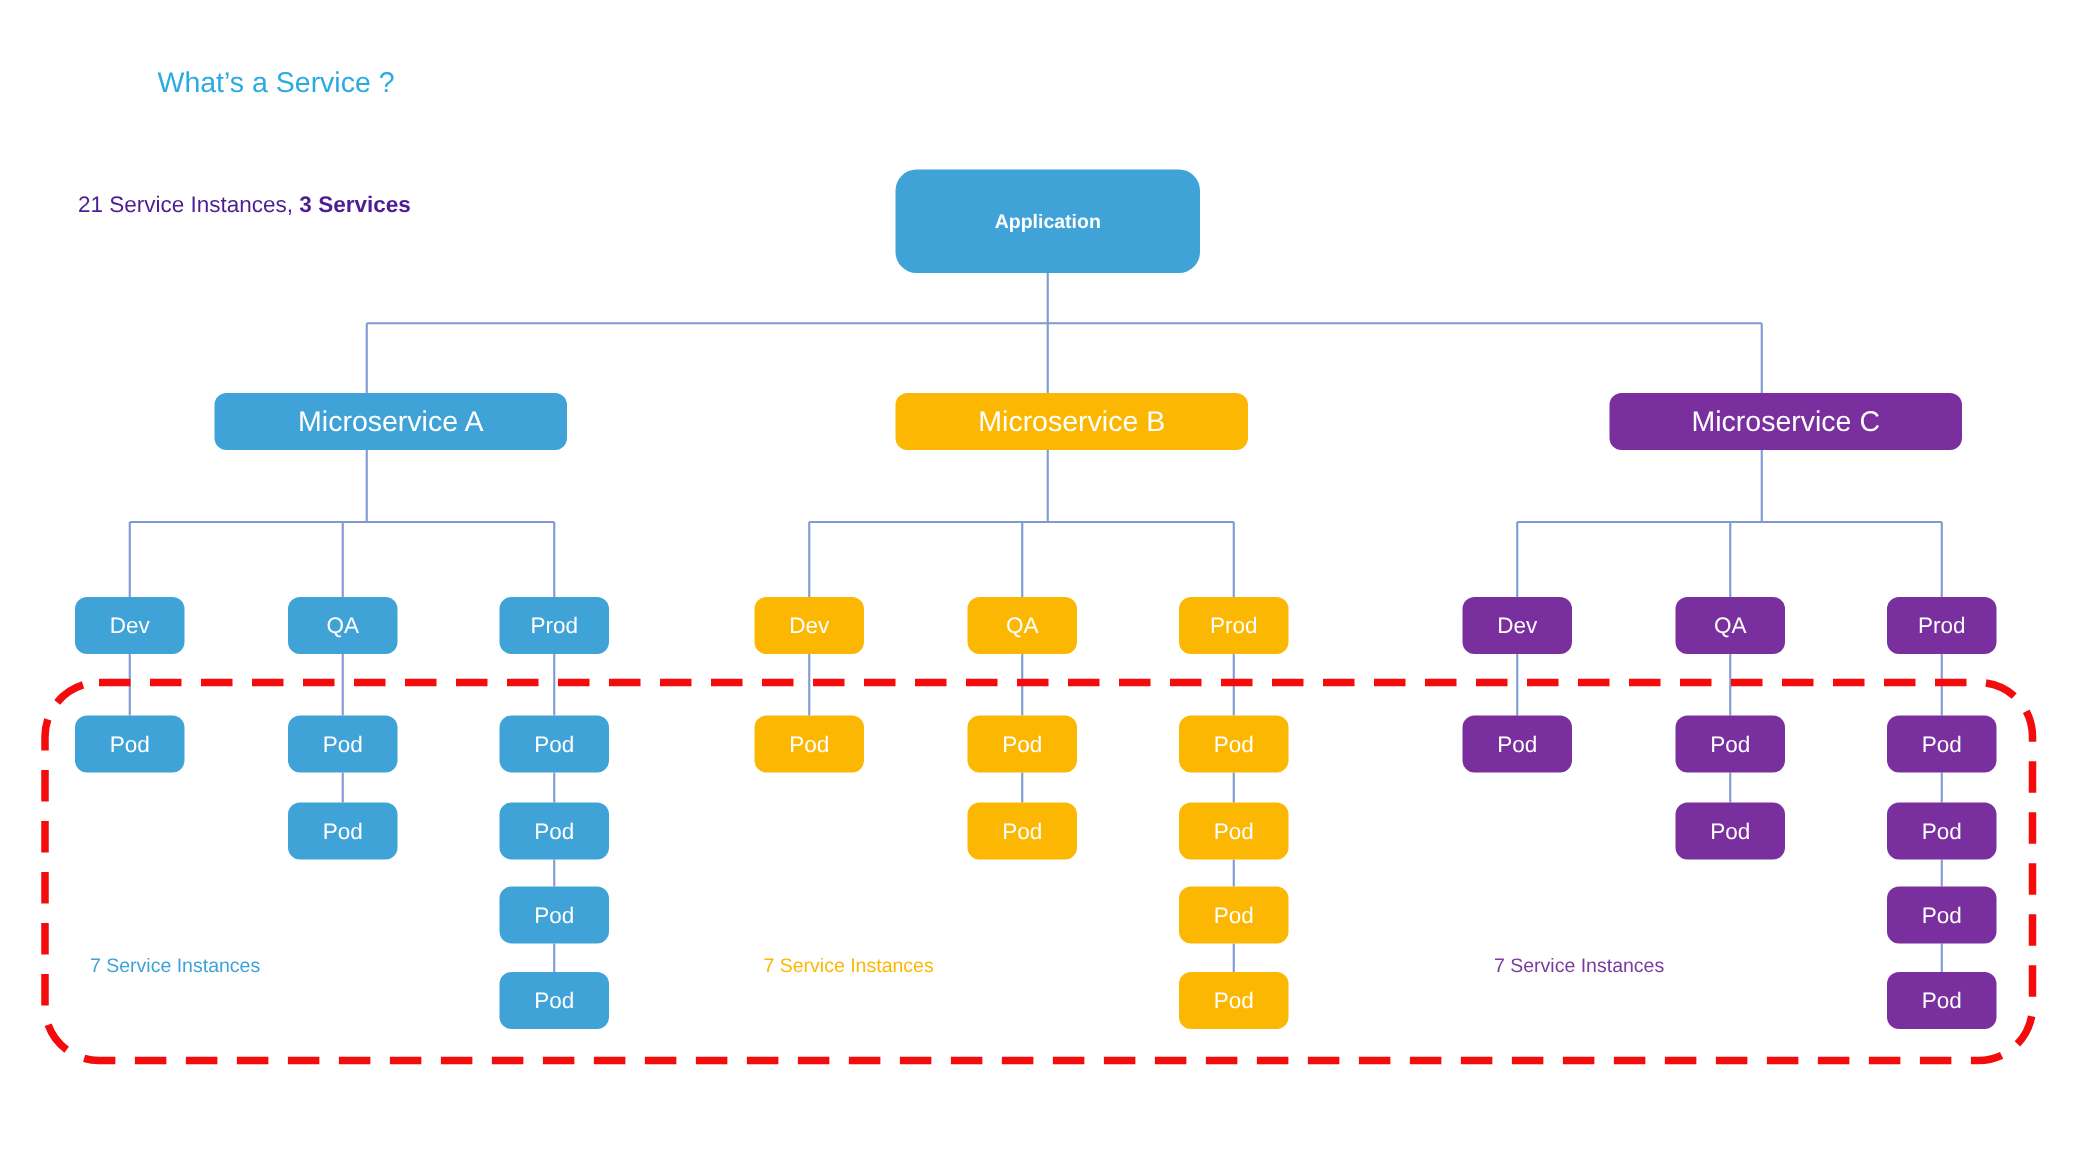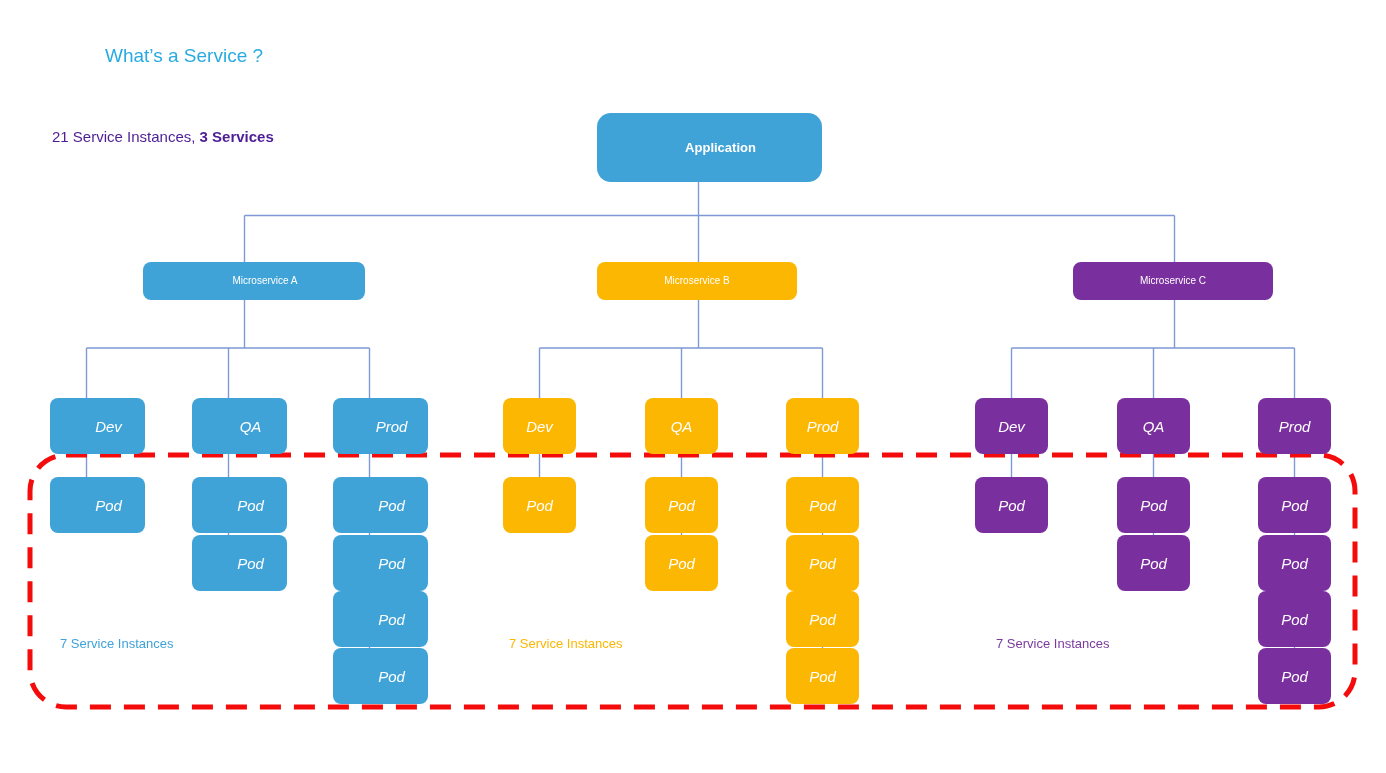--- a/index.html
+++ b/index.html
@@ -27,23 +27,23 @@
     font-size: 15px;
     line-height: 1;
     white-space: nowrap;
   }
   .app {
     width: 203px; height: 69px;
     border-radius: 14px;
     font-weight: bold;
     font-size: 13px;
   }
-  .ms { width: 200px; height: 38px; font-size: 10px; }
-  .env, .pod { width: 73px; height: 56px; font-style: italic; }
-  .c-blue   { background: #40a3d7; padding-left: 22px; }
+  .ms { width: 235px; height: 38px; font-size: 19px; }
+  .env, .pod { width: 73px; height: 38px; }
+  .c-blue   { background: #40a3d7; }
   .c-yellow { background: #fcb703; }
   .c-purple { background: #7a2f9e; }
   .title {
     position: absolute;
     left: 105px; top: 45px;
     font-size: 19px;
     color: #29abe2;
   }
   .caption {
     position: absolute;

